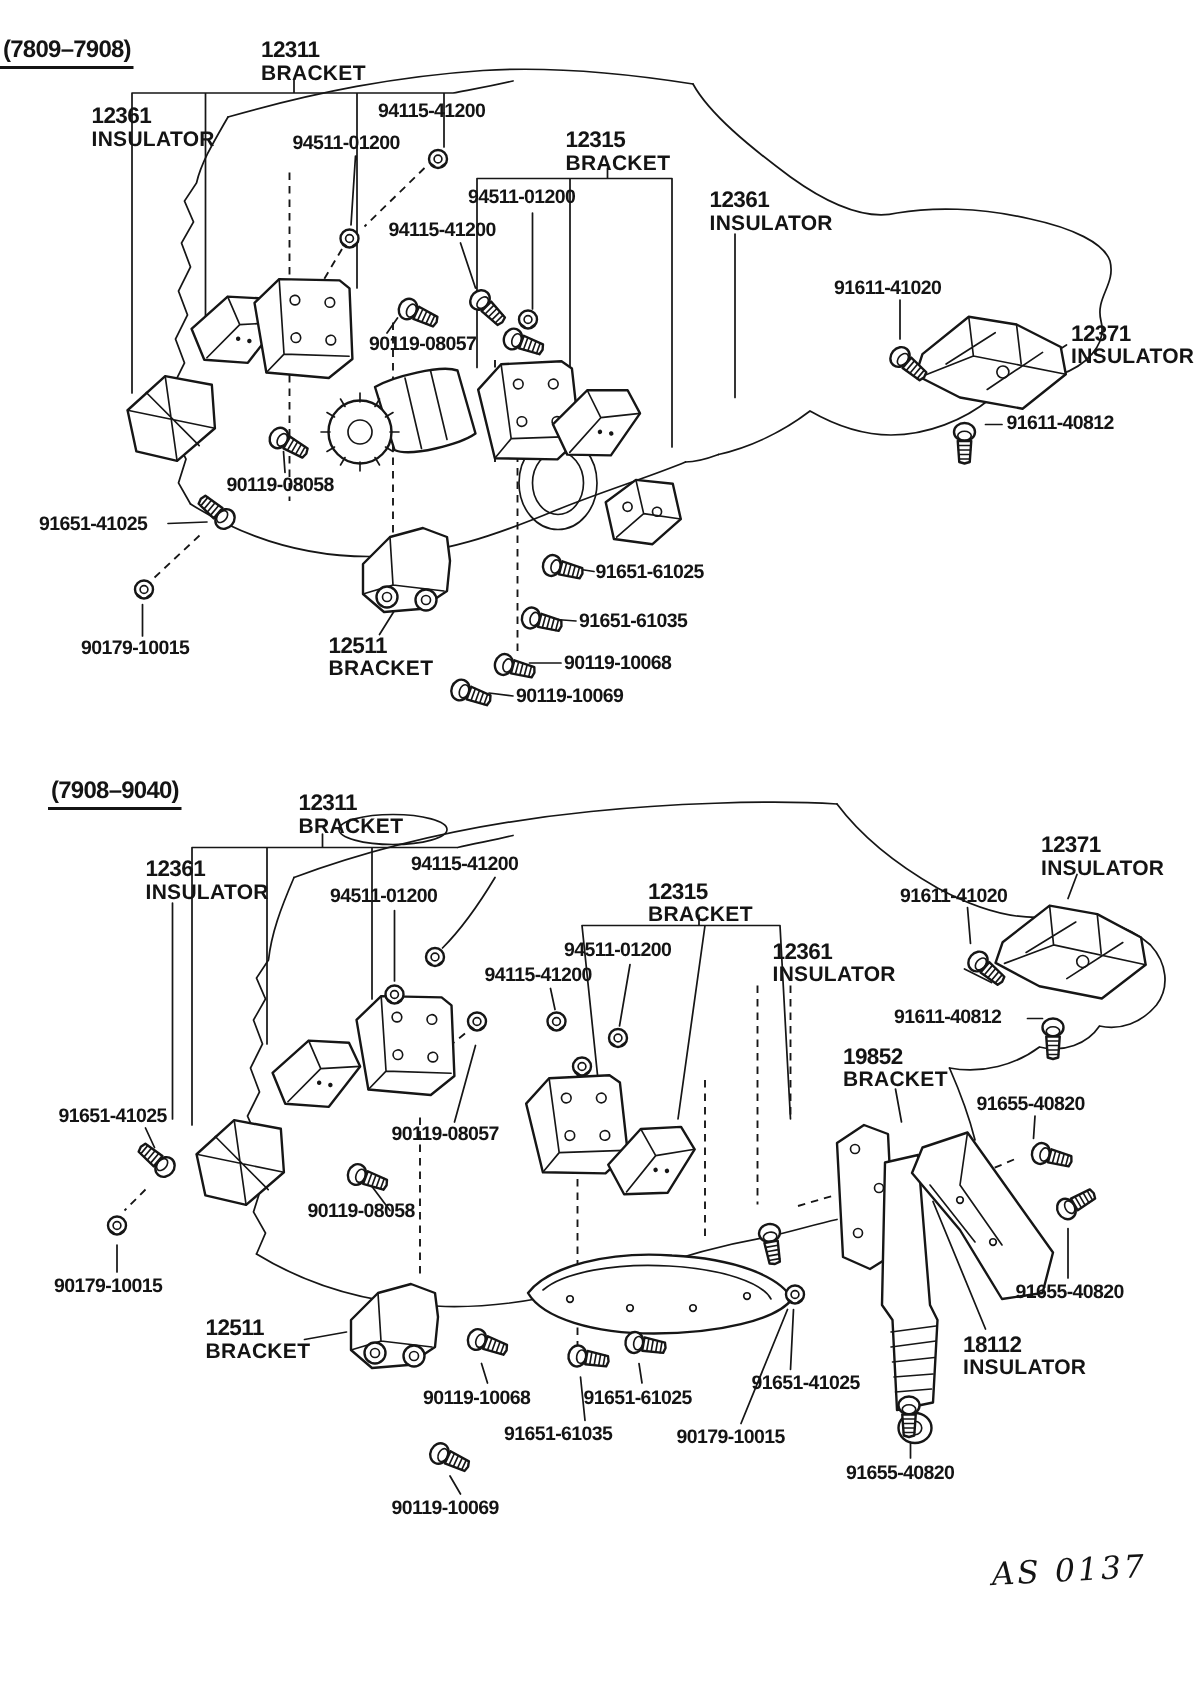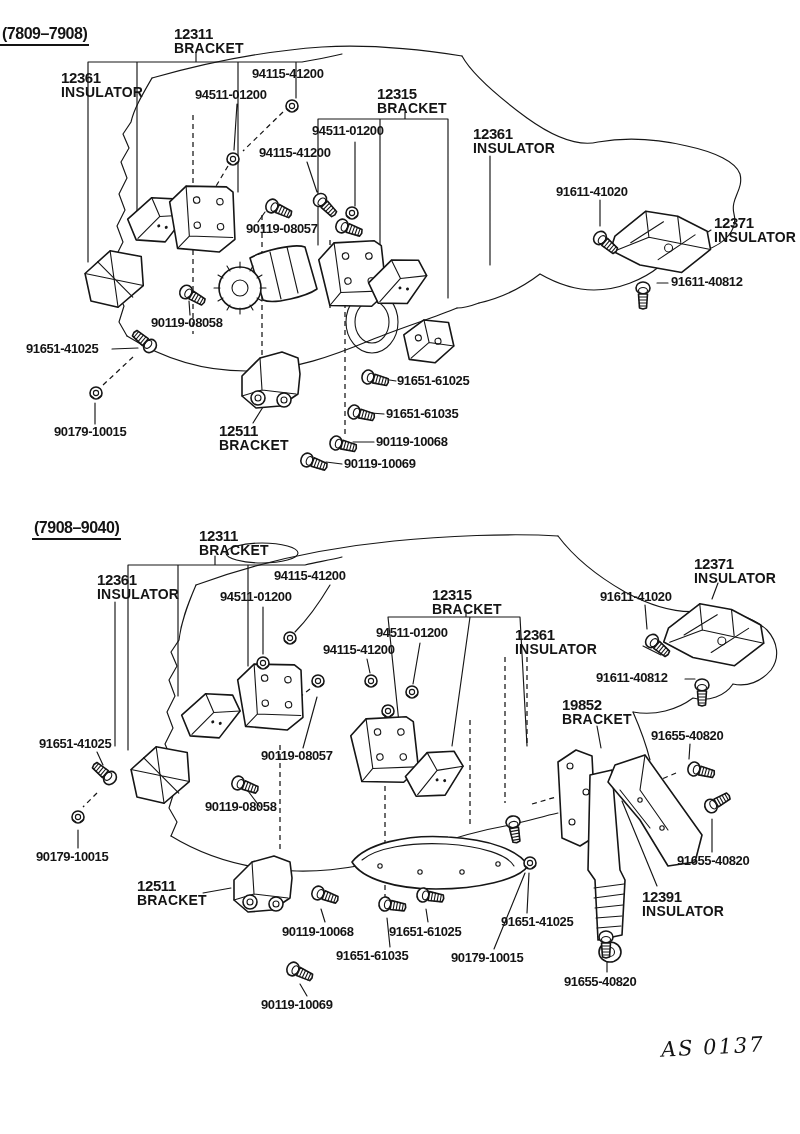--- a/index.html
+++ b/index.html
@@ -347,21 +347,21 @@
         <span class="num">19852</span>
         <span class="sub">BRACKET</span>
       </div>
       <div class="plabel" style="left: 651px; top: 729px;">
         <span class="code">91655-40820</span>
       </div>
       <div class="plabel" style="left: 677px; top: 854px;">
         <span class="code">91655-40820</span>
       </div>
       <div class="plabel" style="left: 642px; top: 889px;">
-        <span class="num">12391</span>
+        <span class="num">18112</span>
         <span class="sub">INSULATOR</span>
       </div>
       <div class="plabel" style="left: 564px; top: 975px;">
         <span class="code">91655-40820</span>
       </div>
       <div class="plabel" style="left: 39px; top: 737px;">
         <span class="code">91651-41025</span>
       </div>
       <div class="plabel" style="left: 261px; top: 749px;">
         <span class="code">90119-08057</span>

